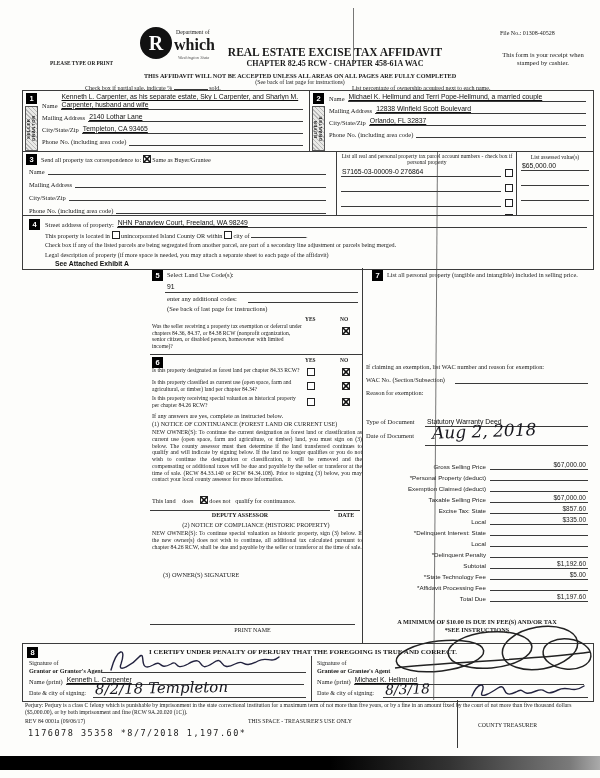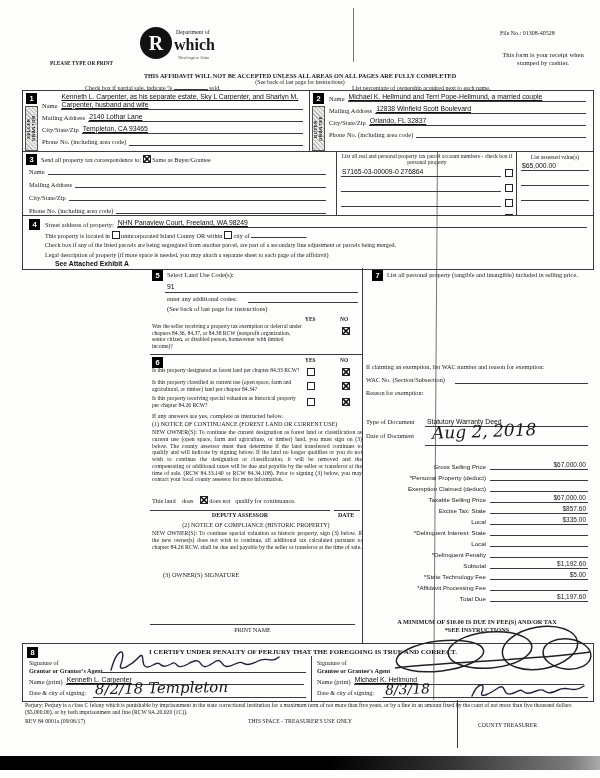--- a/index.html
+++ b/index.html
@@ -38,20 +38,22 @@
 <body>
 
 <div class="page">
 
   <div class="abs" style="left:140px;top:27px;width:32px;height:32px;border-radius:50%;background:#111;color:#fff;display:flex;align-items:center;justify-content:center;font:bold 20px 'Liberation Serif',serif;">R</div>
   <div class="abs small" style="left:176px;top:29px;">Department of</div>
   <div class="abs b" style="left:174px;top:36px;font-size:16px;font-family:'Liberation Serif',serif;">which</div>
   <div class="abs" style="left:178px;top:55px;font-size:4.5px;font-style:italic;color:#555;">Washington State</div>
   <div class="abs b" style="left:50px;top:60px;font-size:5.3px;">PLEASE TYPE OR PRINT</div>
   <div class="abs" style="left:500px;top:30px;font-size:6px;">File No.: 01308-40528</div>
+  <div class="abs ctr b" style="left:170px;top:46px;width:330px;font-size:11.5px;">REAL ESTATE EXCISE TAX AFFIDAVIT</div>
+  <div class="abs ctr b" style="left:170px;top:59px;width:330px;font-size:8px;">CHAPTER 82.45 RCW - CHAPTER 458-61A WAC</div>
   <div class="abs" style="left:497px;top:51px;width:92px;font-size:6.6px;text-align:center;">This form is your receipt when stamped by cashier.</div>
   <div class="abs ctr b" style="left:60px;top:72px;width:480px;font-size:6.2px;">THIS AFFIDAVIT WILL NOT BE ACCEPTED UNLESS ALL AREAS ON ALL PAGES ARE FULLY COMPLETED</div>
   <div class="abs ctr" style="left:60px;top:79px;width:480px;font-size:5.8px;">(See back of last page for instructions)</div>
   <div class="abs" style="left:85px;top:85px;font-size:6px;">
     <span>Check box if partial sale, indicate %</span>
     <span style="display:inline-block;width:34px;border-bottom:1px solid #3a3a3a;"></span>
     <span>sold.</span>
   </div>
   <div class="abs" style="left:352px;top:85px;font-size:6px;">List percentage of ownership acquired next to each name.</div>
 
@@ -353,17 +355,18 @@
   <svg class="abs" style="left:468px;top:678px;" width="120" height="24" viewBox="0 0 120 24">
     <path d="M4 18 C 10 4, 18 4, 14 14 C 11 22, 24 14, 30 10 C 40 4, 32 22, 48 14 C 58 8, 52 20, 68 13 C 80 8, 74 20, 90 12 C 100 7, 104 16, 116 8" stroke="#23233f" fill="none" stroke-width="1.4" stroke-linecap="round"></path>
   </svg>
 
   <div class="abs" style="left:25px;top:702px;width:565px;font-size:5.7px;line-height:1.2;">Perjury:  Perjury is a class C felony which is punishable by imprisonment in the state correctional institution for a maximum term of not more than five years, or by a fine in an amount fixed by the court of not more than five thousand dollars ($5,000.00), or by both imprisonment and fine (RCW 9A.20.020 (1C)).</div>
   <div class="abs" style="left:25px;top:718px;font-size:5.8px;">REV 84 0001a (09/06/17)</div>
   <div class="abs ctr" style="left:170px;top:718px;width:260px;font-size:5.8px;">THIS SPACE - TREASURER'S USE ONLY</div>
   <div class="abs" style="left:478px;top:722px;font-size:5.8px;">COUNTY TREASURER</div>
   <div class="vr" style="left:457px;top:700px;height:48px;"></div>
 
+  <div class="abs stamp" style="left:28px;top:729px;">1176078 35358 *8/7/2018 1,197.60*</div>
 
   <div class="artifact" style="left:353px;top:8px;height:54px;"></div>
   <div class="artifact" style="left:437px;top:152px;height:548px;transform:rotate(.4deg);transform-origin:top;"></div>
   <div class="abs" style="left:0;top:756px;width:600px;height:14px;background:linear-gradient(90deg,#000 55%,#333 75%,#7a7a7a 95%,#aaa);"></div>
 </div>
 
 </body></html>

